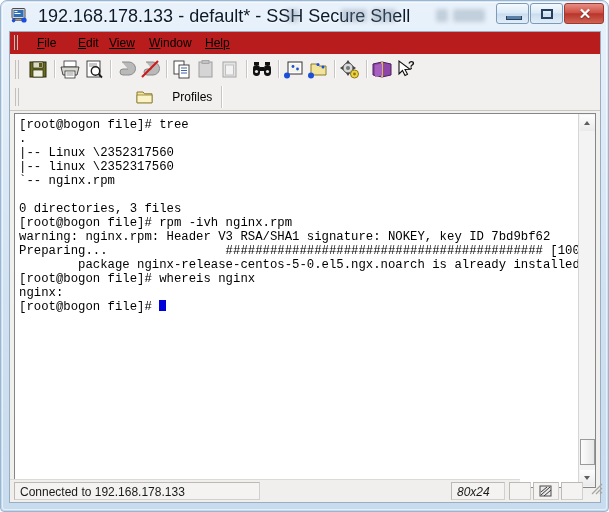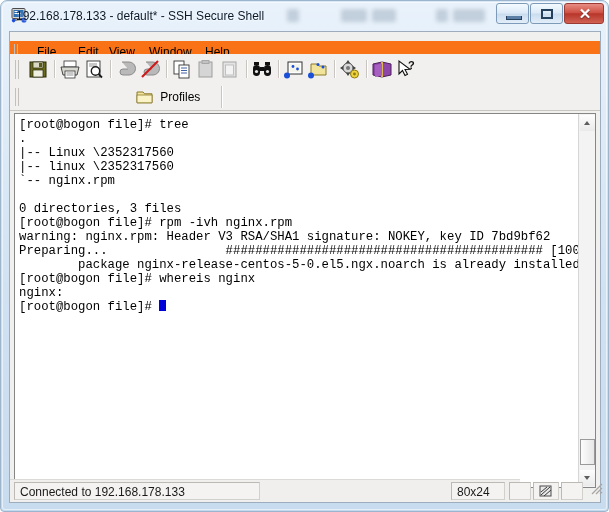--- a/index.html
+++ b/index.html
@@ -13,22 +13,22 @@
           border:1px solid #9cb5cd;border-radius:7px 7px 4px 4px;
           padding:0;}
   .frame-inner{position:absolute;left:1px;top:1px;width:605px;height:508px;
           border-radius:6px 6px 3px 3px;
           background:linear-gradient(to bottom,#e9f2fb 0%,#dfecf8 22%,#cfe1f2 60%,#c8dcef 100%);
           box-shadow:inset 0 0 0 1px rgba(255,255,255,.55);}
 
   
   .titlebar{position:absolute;left:0;top:0;width:605px;height:29px;}
   .title-icon{position:absolute;left:10px;top:6px;width:17px;height:17px;}
-  .title-text{position:absolute;left:15px;top:5px;height:20px;line-height:20px;
-              font-size:12px;color:#0b1a2b;white-space:nowrap;
+  .title-text{position:absolute;left:37px;top:5px;height:20px;line-height:20px;
+              font-size:18px;color:#0b1a2b;white-space:nowrap;
               text-shadow:0 1px 2px rgba(255,255,255,.85);}
   .ghost{position:absolute;top:8px;height:13px;border-radius:2px;
          background:rgba(120,140,160,.34);filter:blur(2.2px);}
 
   .btn{position:absolute;top:2px;height:21px;border:1px solid #7d9bb8;
        border-radius:3px;box-sizing:border-box;}
   .btn-min{left:495px;width:33px;
       background:linear-gradient(to bottom,#f4fafe 0%,#dceaf7 48%,#c9dcee 52%,#e2eef9 100%);}
   .btn-max{left:529px;width:33px;
       background:linear-gradient(to bottom,#f4fafe 0%,#dceaf7 48%,#c9dcee 52%,#e2eef9 100%);}
@@ -44,21 +44,21 @@
       line-height:19px;text-align:center;color:#ffffff;font-size:15px;
       font-weight:bold;font-family:"Liberation Sans",sans-serif;
       text-shadow:0 1px 1px rgba(0,0,0,.45);}
 
   
   .client{position:absolute;left:8px;top:30px;width:592px;height:472px;
           background:#f0f0ef;border:1px solid #9dadbd;box-sizing:border-box;}
 
   
   .menubar{position:absolute;left:0;top:0;width:590px;height:22px;
-           background:#f97316;border-bottom:1px solid #e3e1dd;margin-top:9px;}
+           background:#b91c1c;border-bottom:1px solid #e3e1dd;}
   .grip{position:absolute;left:4px;top:3px;width:5px;height:15px;}
   .grip i{position:absolute;top:0;width:1px;height:15px;background:#c3c0bb;display:block;}
   .grip i:nth-child(1){left:0;} .grip i:nth-child(2){left:3px;}
   .menu-item{position:absolute;top:3px;height:16px;line-height:16px;
              font-size:12px;color:#000;padding:0 5px;cursor:default;}
   .menu-item u{text-decoration:underline;}
 
   
   .toolbar{position:absolute;left:0;top:22px;width:590px;height:30px;
            background:#f1f0ee;border-bottom:1px solid #dcdad6;}
@@ -315,21 +315,21 @@
           <i></i>
           <i></i>
         </span>
       <span class="qitem" style="left:126px;">
         <span style="display:inline-block;vertical-align:-4px;">
           <svg width="17" height="16" viewBox="0 0 17 16">
             <path d="M1 3 h6 l1.6 1.8 h7.4 v9 h-15 Z" fill="#f3e49c" stroke="#8a7a2a" stroke-width="1"></path>
             <path d="M1 6 h15 v7.8 h-15 Z" fill="#fbf3c8" stroke="#8a7a2a" stroke-width="0.8"></path>
           </svg>
         </span>
-        <span style="margin-left:4px;">Profiles</span>
+        <span style="margin-left:16px;">Profiles</span>
       </span>
       <span class="qsep">
           <b></b>
         </span>
     </div>
 
     <div class="term-wrap">
       <div class="term">
         <pre><span>[root@bogon file]# tree
 .
@@ -352,21 +352,21 @@
           </div>
         <div class="sb-thumb"></div>
         <div class="sb-arrow down">
             <i class="tri d"></i>
           </div>
       </div>
     </div>
 
     <div class="status">
       <span class="spane" style="left:4px;width:246px;">Connected to 192.168.178.133</span>
-      <span class="spane" style="left:441px;width:54px;">80x24</span>
+      <span class="spane" style="left:441px;width:54px;font-style:italic;">80x24</span>
       <span class="spane" style="left:499px;width:22px;"></span>
       <span class="spane" style="left:523px;width:26px;">
         <span style="position:absolute;left:4px;top:1px;">
           <svg width="16" height="15" viewBox="0 0 16 15">
             <rect x="2" y="2" width="11" height="10" fill="#e9e9e9" stroke="#4a4a4a" stroke-width="1"></rect>
             <path d="M3 11 l9 -8" stroke="#3a3a3a" stroke-width="1"></path>
             <path d="M3 8 l6 -5" stroke="#3a3a3a" stroke-width="1"></path>
             <path d="M6 12 l7 -6" stroke="#3a3a3a" stroke-width="1"></path>
           </svg>
         </span>

